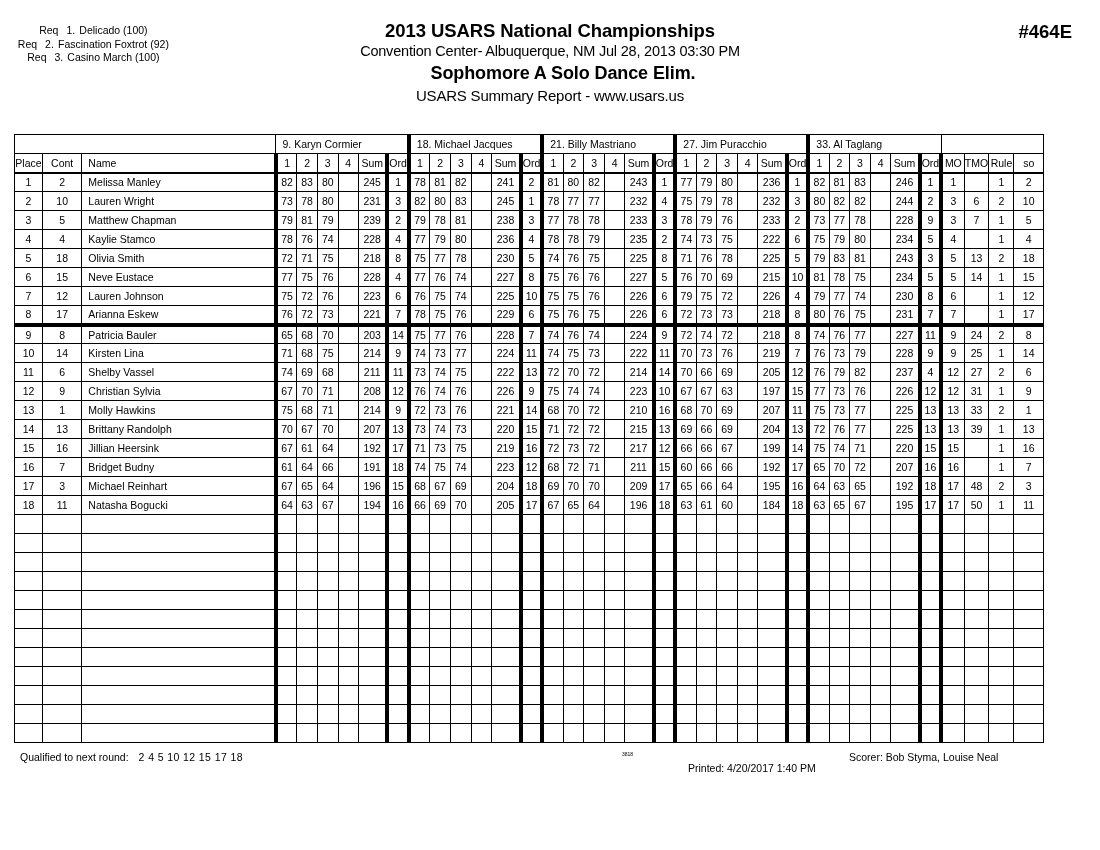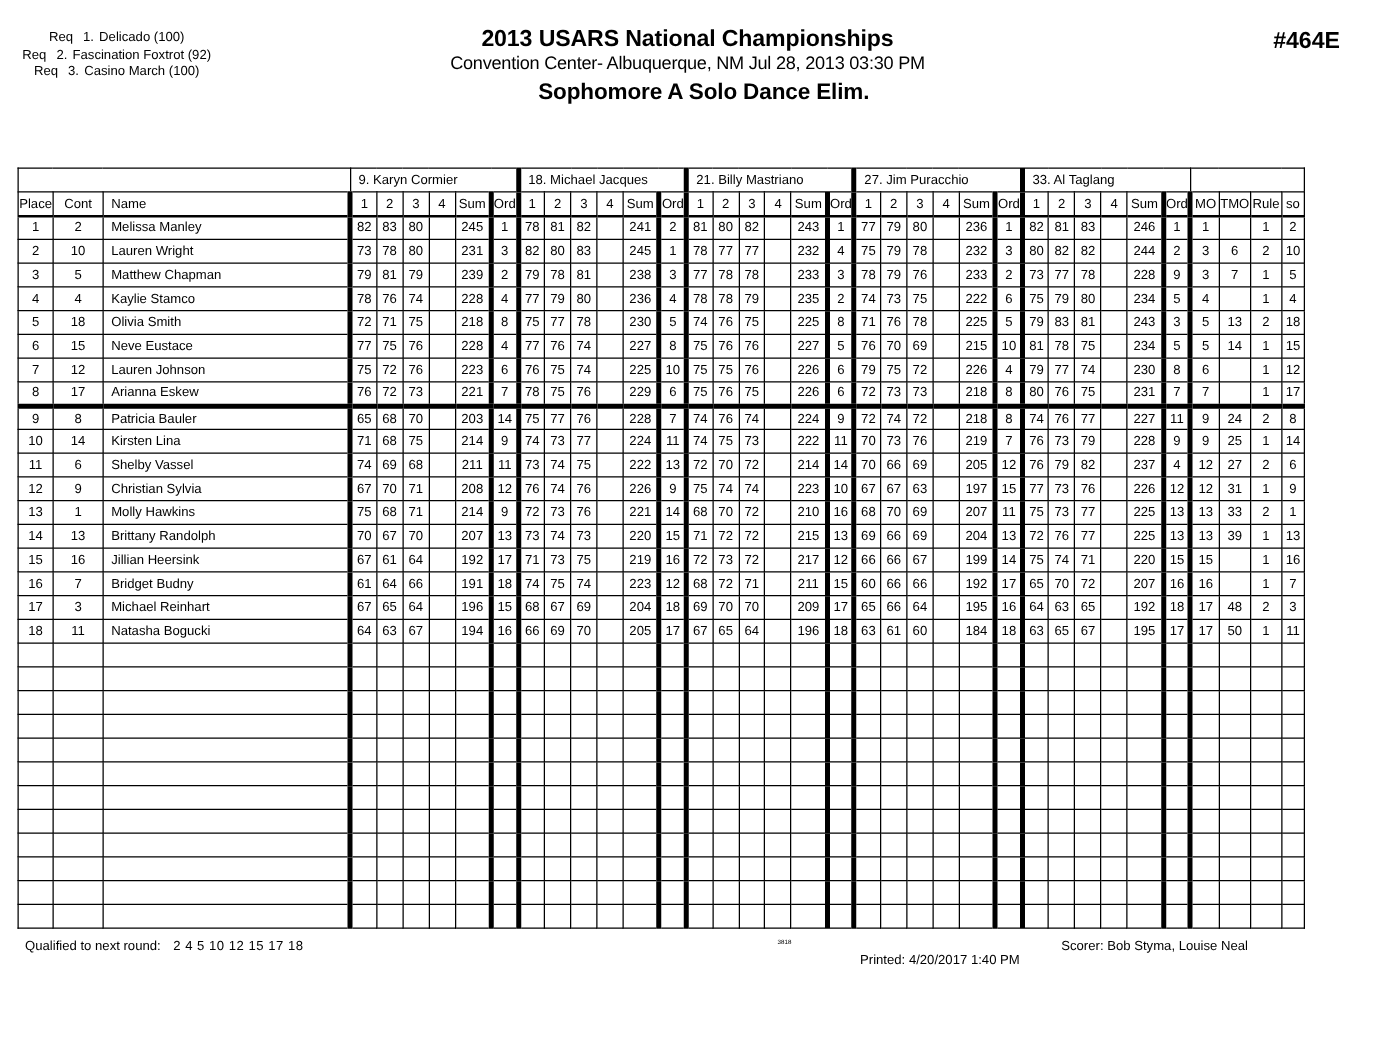--- a/index.html
+++ b/index.html
@@ -63,21 +63,21 @@
   
   .c-place { width: 28px; }
   .c-cont  { width: 40px; }
   .c-name  { width: 198px; text-align: left !important; padding-left: 6px !important; }
   .c-sc    { width: 21px; }
   .c-sum   { width: 29px; }
   .c-ord   { width: 21px; }
   .c-mo    { width: 23px; }
   .c-tmo   { width: 25px; }
   .c-rule  { width: 25px; }
-  .c-so    { width: 18px; }
+  .c-so    { width: 30px; }
 
   
   .sep-l { border-left: 4px solid #000 !important; }
   .grid-top-blank { border: none !important; height: 19px; }
 
   
   .jname {
     text-align: left !important;
     padding-left: 6px !important;
     font-size: 11px;
@@ -127,20 +127,21 @@
   <div id="reqs">
       <span class="req-row"><span class="req-lbl">Req</span><span class="req-num">1.</span><span>Delicado (100)</span></span>
       <span class="req-row"><span class="req-lbl">Req</span><span class="req-num">2.</span><span>Fascination Foxtrot (92)</span></span>
       <span class="req-row"><span class="req-lbl">Req</span><span class="req-num">3.</span><span>Casino March (100)</span></span>
     </div>
 
   <div id="titleblock">
     <div id="line-event">2013 USARS National Championships</div>
     <div id="line-venue">Convention Center- Albuquerque, NM  Jul 28, 2013  03:30 PM</div>
     <div id="line-division">Sophomore A Solo Dance Elim.</div>
+    <div id="line-report">USARS Summary Report - www.usars.us</div>
   </div>
   <div id="eventnum">#464E</div>
 
   <table id="grid">
     <tbody id="grid-body">
         <tr class="hdr-row">
           <td colspan="3" class="grid-top-blank" style="border-left: none; border-top: none; border-bottom: none;"></td>
           <td class="jname" colspan="6">9.  Karyn Cormier</td>
           <td class="jname sep-l" colspan="6">18.  Michael Jacques</td>
           <td class="jname sep-l" colspan="6">21.  Billy Mastriano</td>

